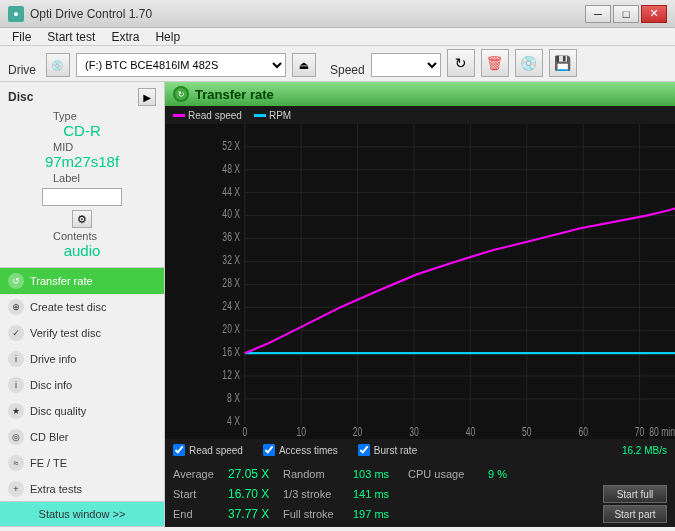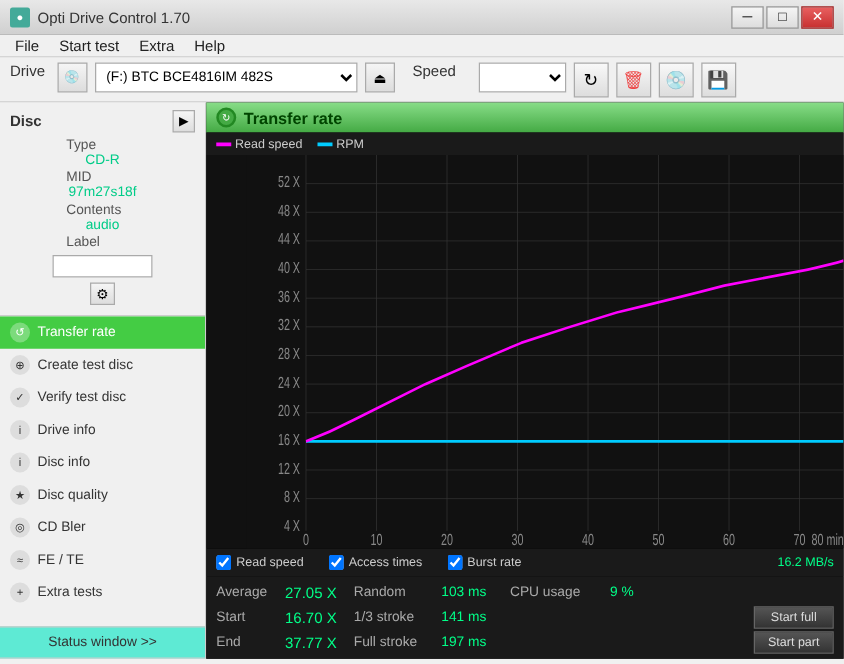--- a/index.html
+++ b/index.html
@@ -12,40 +12,40 @@
     .titlebar-title { font-size: 12px; color: #333; }
     .titlebar-btns { display: flex; gap: 2px; }
     .titlebar-btn { width: 26px; height: 18px; border: 1px solid #999; background: linear-gradient(to bottom, #f5f5f5, #ddd); cursor: pointer; display: flex; align-items: center; justify-content: center; font-size: 11px; }
     .titlebar-btn.close { background: linear-gradient(to bottom, #e86060, #c83030); color: white; border-color: #a02020; }
 
     
     .menubar { height: 18px; background: #f0f0f0; display: flex; align-items: center; padding: 0 4px; border-bottom: 1px solid #ccc; }
     .menubar-item { padding: 2px 8px; font-size: 12px; cursor: pointer; color: #222; }
 
     
-    .drivebar { height: 36px; background: #f0f0f0; display: flex; align-items: flex-start; padding: 4px 8px; gap: 6px; border-bottom: 1px solid #ccc; }
+    .drivebar { height: 36px; background: #f0f0f0; display: flex; align-items: flex-end; padding: 4px 8px; gap: 6px; border-bottom: 1px solid #ccc; }
     .drivebar-label { font-size: 12px; color: #333; margin-right: 4px; }
     .drive-select { width: 210px; height: 24px; border: 1px solid #aaa; background: white; font-size: 11px; padding: 0 4px; }
     .drive-icon-btn { width: 24px; height: 24px; border: 1px solid #aaa; background: linear-gradient(to bottom, #f5f5f5, #ddd); display: flex; align-items: center; justify-content: center; cursor: pointer; }
-    .speed-label { font-size: 12px; color: #333; margin-left: 8px; margin-right: 12px; }
+    .speed-label { font-size: 12px; color: #333; margin-left: 8px; margin-right: 0; }
     .speed-select { width: 70px; height: 24px; border: 1px solid #aaa; background: white; font-size: 11px; }
     .icon-btn { width: 28px; height: 28px; border: 1px solid #aaa; background: linear-gradient(to bottom, #f8f8f8, #ddd); display: flex; align-items: center; justify-content: center; cursor: pointer; font-size: 14px; }
 
     
     .main { display: flex; height: calc(531px - 28px - 22px - 36px); }
 
     
     .sidebar { width: 165px; background: #f0f0f0; border-right: 1px solid #ccc; display: flex; flex-direction: column; overflow: hidden; }
     .disc-section { padding: 6px 8px; border-bottom: 1px solid #ccc; }
     .disc-header { display: flex; align-items: center; justify-content: space-between; margin-bottom: 4px; }
     .disc-title { font-size: 12px; font-weight: bold; color: #333; }
     .disc-arrow-btn { width: 18px; height: 18px; border: 1px solid #aaa; background: linear-gradient(to bottom, #f5f5f5, #ddd); cursor: pointer; display: flex; align-items: center; justify-content: center; font-size: 10px; }
     .disc-row { display: flex; align-items: center; margin-bottom: 2px; flex-direction: column; }
     .disc-key { color: #555; width: 58px; font-size: 11px; }
-    .disc-val { color: #00cc88; font-size: 11px; }
+    .disc-val { color: #00cc88; font-size: 15px; }
     .label-row { display: flex; align-items: center; gap: 4px; }
     .label-input { width: 80px; height: 18px; border: 1px solid #aaa; font-size: 11px; }
     .label-btn { width: 20px; height: 18px; border: 1px solid #aaa; background: linear-gradient(to bottom, #f5f5f5, #ddd); cursor: pointer; display: flex; align-items: center; justify-content: center; font-size: 11px; }
 
     
     .sidebar-menu { flex: 1; overflow: hidden; }
     .sidebar-item { height: 26px; display: flex; align-items: center; padding: 0 8px; gap: 6px; cursor: pointer; color: #333; font-size: 11px; }
     .sidebar-item.active { background: #44cc44; color: white; }
     .sidebar-item .si-icon { width: 16px; height: 16px; border-radius: 50%; display: flex; align-items: center; justify-content: center; font-size: 9px; flex-shrink: 0; }
     .sidebar-item.active .si-icon { background: rgba(255,255,255,0.3); }
@@ -135,28 +135,28 @@
         <button class="disc-arrow-btn">▶</button>
       </div>
       <div class="disc-row">
         <span class="disc-key">Type</span>
         <span class="disc-val">CD-R</span>
       </div>
       <div class="disc-row">
         <span class="disc-key">MID</span>
         <span class="disc-val">97m27s18f</span>
       </div>
-      <div class="disc-row">
-        <span class="disc-key">Contents</span>
-        <span class="disc-val">audio</span>
-      </div>
       <div class="disc-row label-row">
         <span class="disc-key">Label</span>
         <input class="label-input" type="text" value="" style="">
         <button class="label-btn">⚙</button>
+      </div>
+      <div class="disc-row">
+        <span class="disc-key">Contents</span>
+        <span class="disc-val">audio</span>
       </div>
     </div>
 
     <div class="sidebar-menu">
       <div class="sidebar-item active">
         <div class="si-icon">↺</div>
         <span>Transfer rate</span>
       </div>
       <div class="sidebar-item">
         <div class="si-icon">⊕</div>

